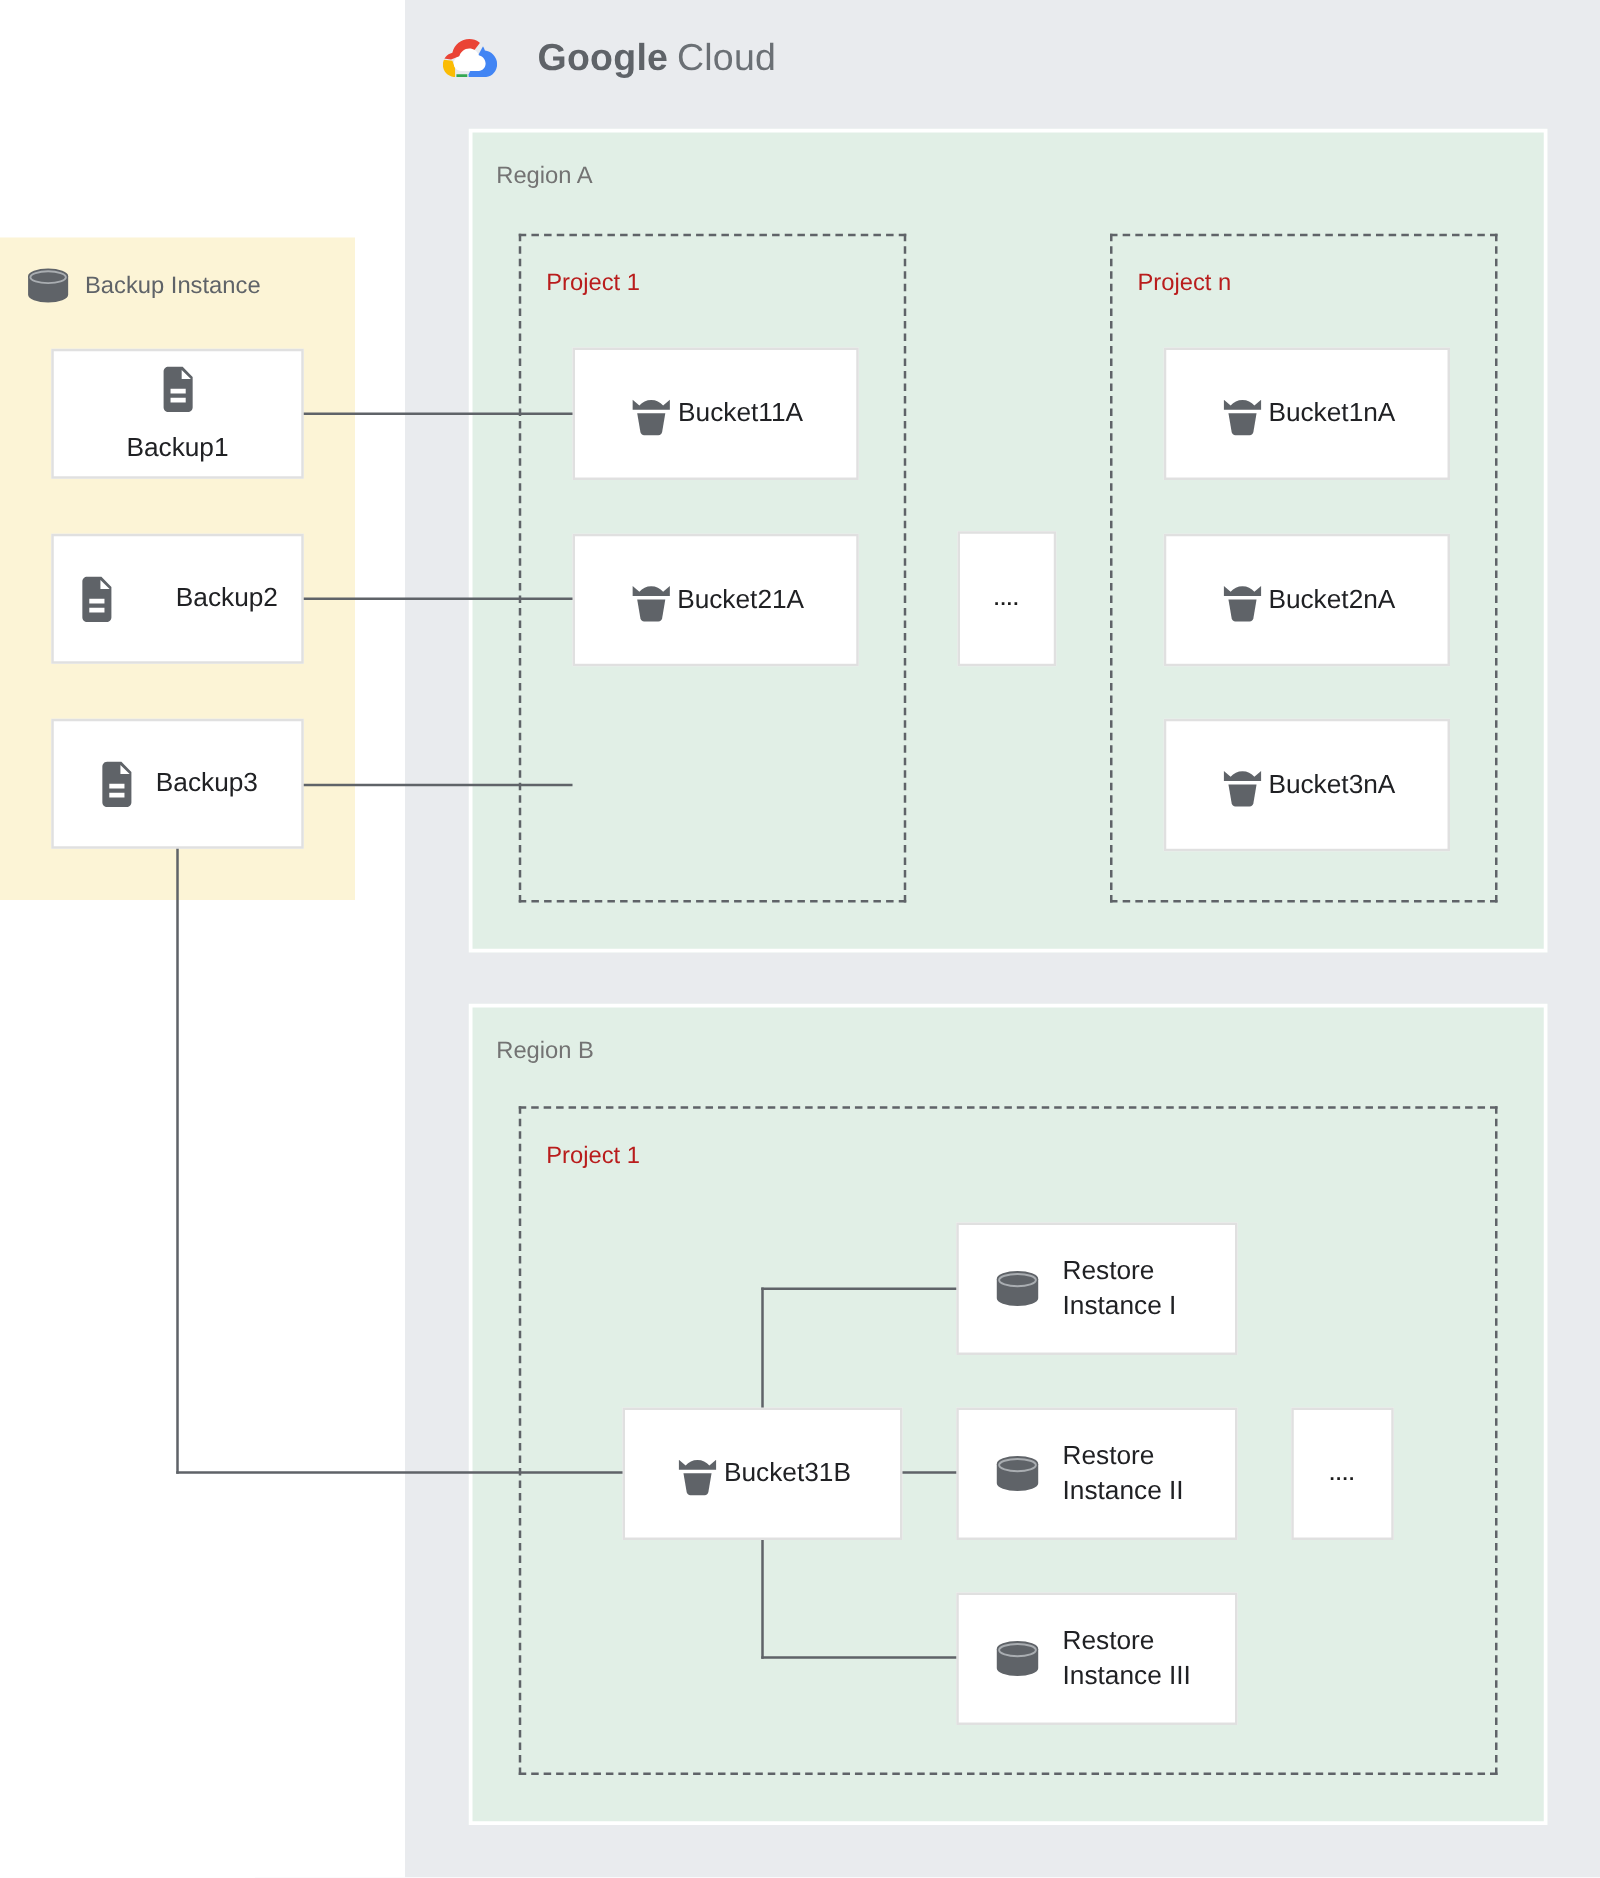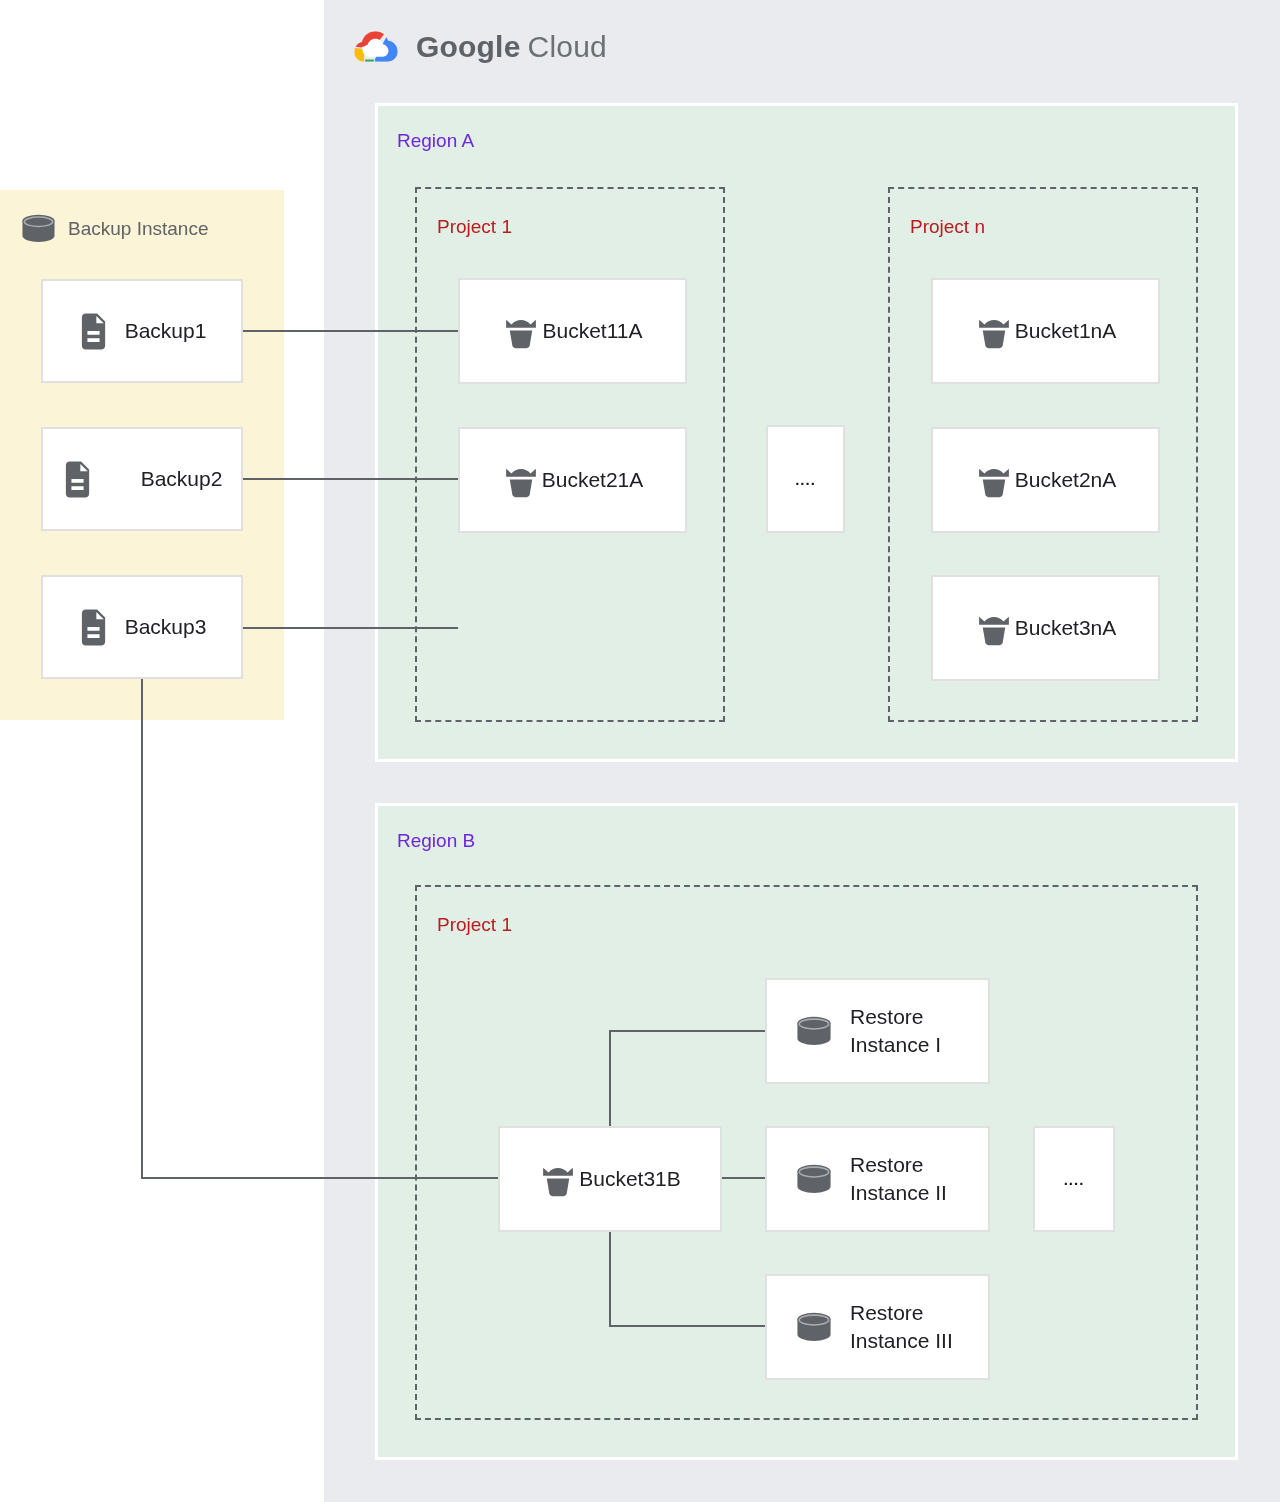--- a/index.html
+++ b/index.html
@@ -3,30 +3,30 @@
 <meta charset="utf-8">
 <style>
   html,body{margin:0;padding:0;background:#ffffff;}
   .canvas{
     position:relative;width:1280px;height:1502px;overflow:hidden;
     font-family:"Liberation Sans","DejaVu Sans",sans-serif;
     background:#ffffff;
   }
   
   .gcp{position:absolute;left:324px;top:0;width:956px;height:1502px;background:#e9ebee;}
-  .logo{position:absolute;left:28px;top:28px;display:flex;align-items:center;gap:16px;}
+  .logo{position:absolute;left:28px;top:28px;display:flex;align-items:center;gap:30px;}
   .logo svg{display:block;}
   .logo-text{font-size:30px;color:#5f6368;letter-spacing:0.2px;}
   .logo-brand{font-weight:600;}
   .logo-product{font-weight:400;margin-left:7px;color:#6b7075;}
   
   .region{position:absolute;left:51px;width:863px;background:#e1efe6;border:3px solid #ffffff;box-sizing:border-box;}
   .region-a{top:103px;height:659px;}
   .region-b{top:803px;height:657px;}
-  .region-label{position:absolute;left:19px;top:24px;font-size:19px;color:#6d28d9;}
+  .region-label{position:absolute;left:19px;top:24px;font-size:19px;color:#737373;}
   
   .project{position:absolute;border:2px dashed #5f6368;box-sizing:border-box;}
   .project-1a{left:37px;top:81px;width:310px;height:535px;}
   .project-na{left:510px;top:81px;width:310px;height:535px;}
   .project-1b{left:37px;top:79px;width:783px;height:535px;}
   .project-label{position:absolute;left:20px;top:27px;font-size:19px;color:#b91c1c;}
   
   .card{position:absolute;background:#ffffff;border:2px solid #e0e0e0;box-sizing:border-box;
         display:flex;align-items:center;justify-content:center;gap:2px;}
   .card-label{font-size:21px;color:#202124;white-space:nowrap;}
@@ -39,21 +39,21 @@
   .dots{position:absolute;background:#ffffff;border:2px solid #e0e0e0;box-sizing:border-box;
         display:flex;align-items:center;justify-content:center;
         font-size:15px;font-weight:700;letter-spacing:1px;color:#1b1b1b;}
   .dots-a{left:388px;top:319px;width:79px;height:108px;}
   .dots-b{left:616px;top:239px;width:82px;height:106px;}
   
   .backup-panel{position:absolute;left:0;top:190px;width:284px;height:530px;background:#fcf4d6;}
   .bp-header{position:absolute;left:20px;top:24px;display:flex;align-items:center;gap:11px;
              font-size:19px;color:#5f6368;}
   .backup-card{left:41px;width:202px;height:104px;gap:16px;}
-  .brow1{top:89px;} .brow2{top:237px;gap:48px;} .brow3{top:385px;}
+  .brow1{top:89px;flex-direction:column;} .brow2{top:237px;gap:48px;} .brow3{top:385px;}
   
   .line{position:absolute;background:#5f6368;z-index:4;}
   .icon{display:inline-flex;line-height:0;}
   .hidden-defs{position:absolute;width:0;height:0;overflow:hidden;}
 </style>
 </head>
 <body>
 
 <svg class="hidden-defs" xmlns="http://www.w3.org/2000/svg">
   <defs>

